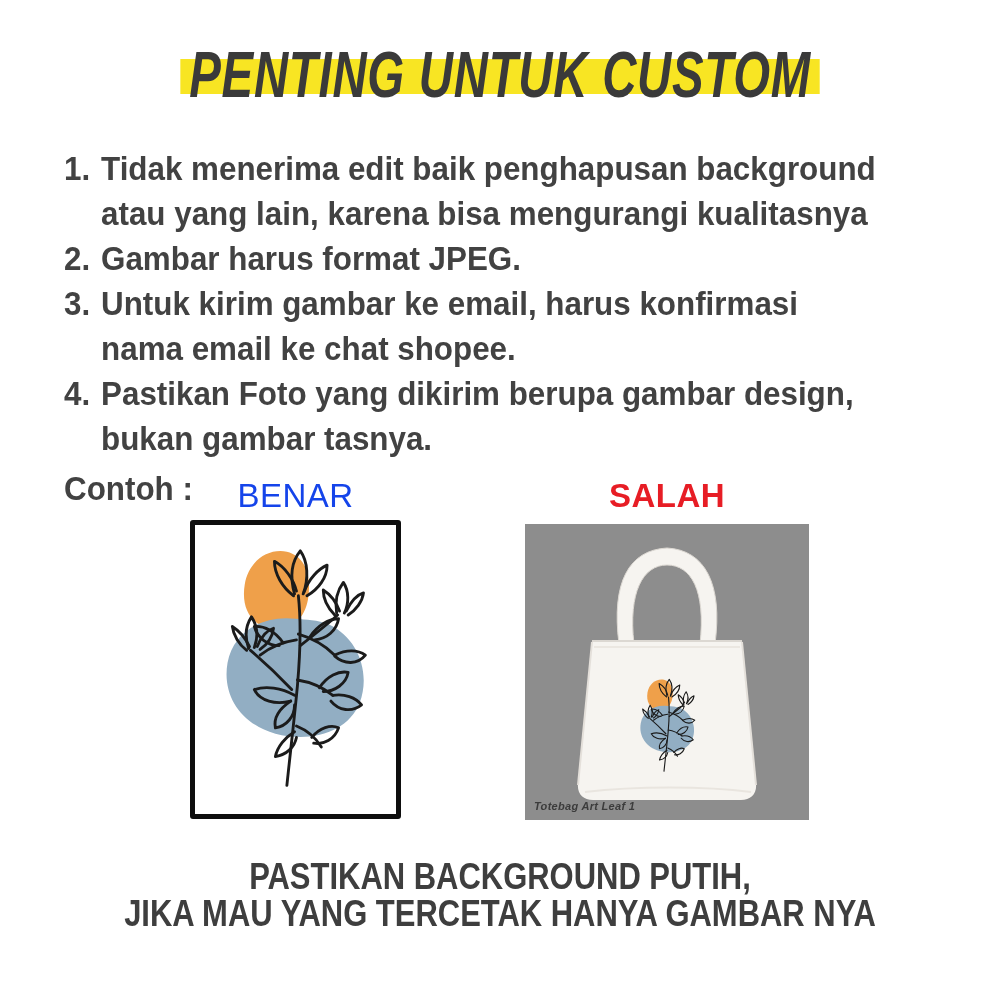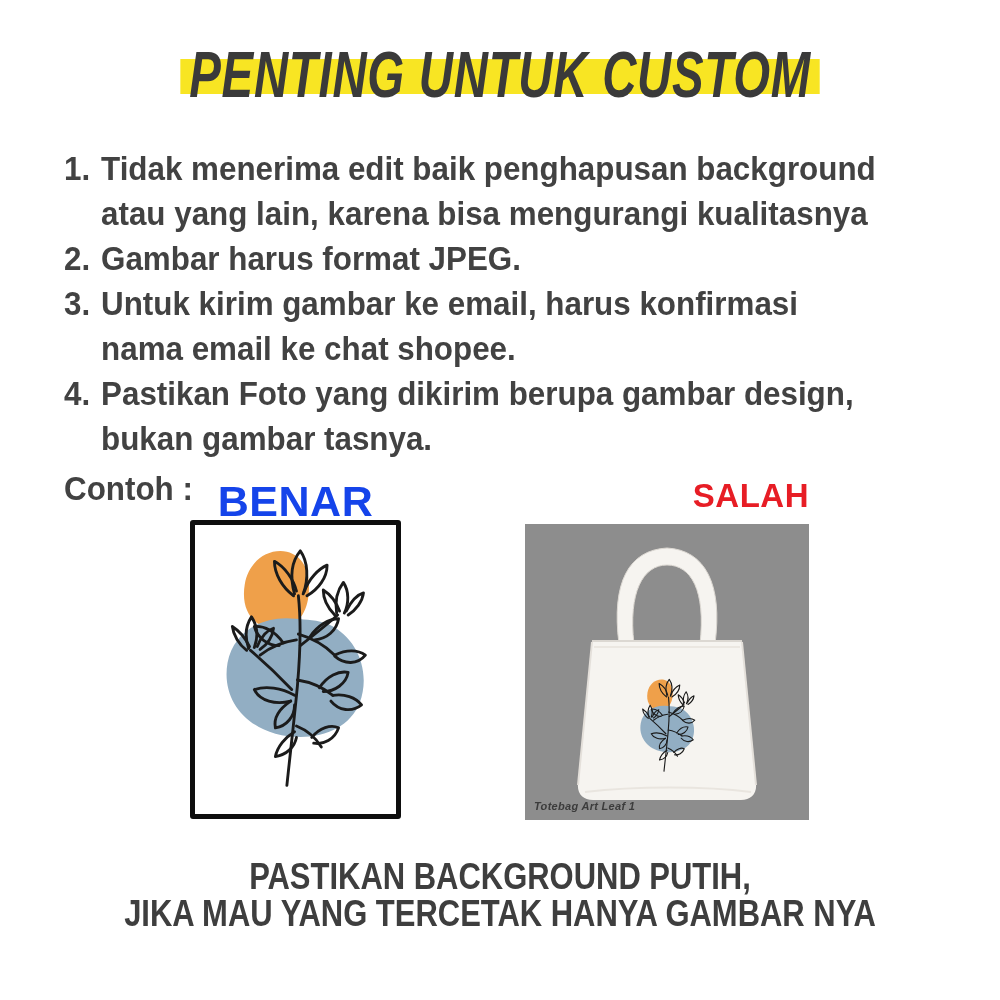--- a/index.html
+++ b/index.html
@@ -23,24 +23,24 @@
     transform:scaleX(0.95);transform-origin:0 0;
   }
   .rule{display:flex;}
   .rule .num{flex:none;width:39px;line-height:45px;}
   .rule .lines{flex:1;}
   .rule .lines div{line-height:45px;white-space:nowrap;}
   .contoh{margin-top:5px;line-height:45px;font-size:33px;font-weight:600;color:#424242;}
   
   .label-benar{
     position:absolute;top:477px;left:190px;width:211px;text-align:center;
-    font-size:43px;font-weight:700;color:#1544ea;letter-spacing:0.5px;
+    font-size:33px;font-weight:400;color:#1544ea;letter-spacing:0.5px;
   }
   .label-salah{
-    position:absolute;top:477px;left:525px;width:284px;text-align:right;
+    position:absolute;top:477px;left:525px;width:284px;text-align:center;
     font-size:33px;font-weight:700;color:#e71d25;letter-spacing:0.5px;
   }
   
   .benar-box{
     position:absolute;top:520px;left:190px;width:211px;height:299px;
     border:5px solid #0e0e0e;background:#ffffff;box-sizing:border-box;border-radius:3px;
   }
   .benar-box svg{display:block;width:100%;height:100%;}
   
   .salah-photo{

